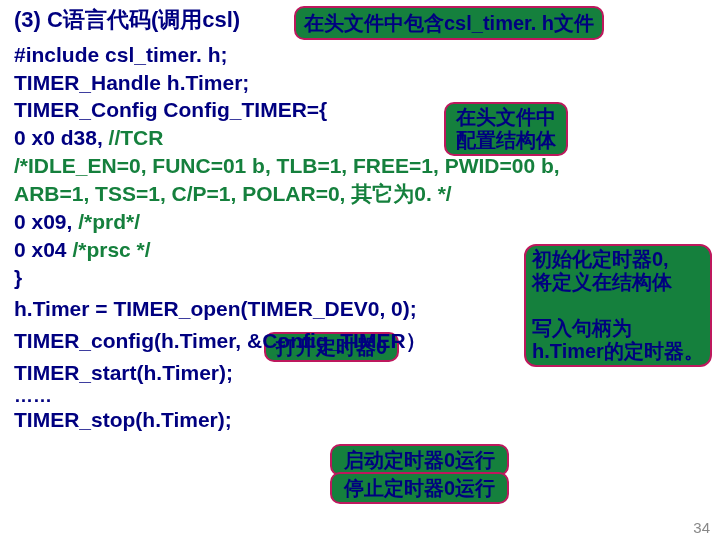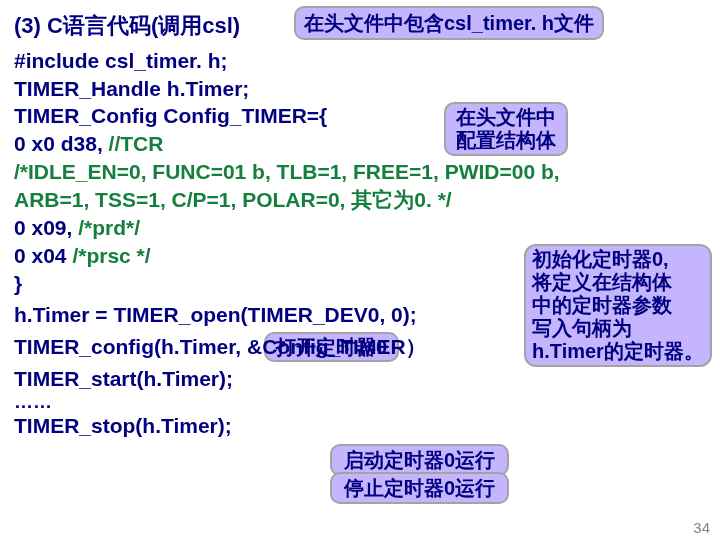--- a/index.html
+++ b/index.html
@@ -8,38 +8,38 @@
     height: 540px;
     background: #fff;
     font-family: "Microsoft YaHei", SimHei, Arial, sans-serif;
     position: relative;
     overflow: hidden;
   }
   .slide {
     width: 720px;
     height: 540px;
     position: relative;
-    padding: 12px 14px 0 14px;
+    padding: 6px 14px 0 14px;
   }
   .header {
     display: flex;
     align-items: flex-start;
     gap: 8px;
   }
   .title {
     color: #000080;
     font-size: 22px;
     font-weight: bold;
     line-height: 1.3;
     white-space: nowrap;
   }
   .callout {
     position: absolute;
-    background: #c4b5fd;
-    border: 2px solid #a3a3a3;
+    background: #15803d;
+    border: 2px solid #be185d;
     border-radius: 10px;
     color: #000080;
     font-weight: bold;
     padding: 2px 8px;
     line-height: 1.2;
   }
   .code-area {
     position: relative;
     margin-top: 6px;
   }
@@ -81,21 +81,21 @@
 
 
   <div class="callout c-config">
     <span>在头文件中</span><br>
     <span>配置结构体</span>
   </div>
 
   <div class="callout c-init">
     <span>初始化定时器0,</span><br>
     <span>将定义在结构体</span><br>
-    <span>中的定时器参数</span><br>
+    <br>
     <span>写入句柄为</span><br>
     <span>h.Timer的定时器。</span>
   </div>
 
   <div class="callout c-opent">打开定时器0</div>
   <div class="callout c-start">启动定时器0运行</div>
   <div class="callout c-stop">停止定时器0运行</div>
 
   <div class="code-area">
     <div class="code-line">#include csl_timer. h;</div>

